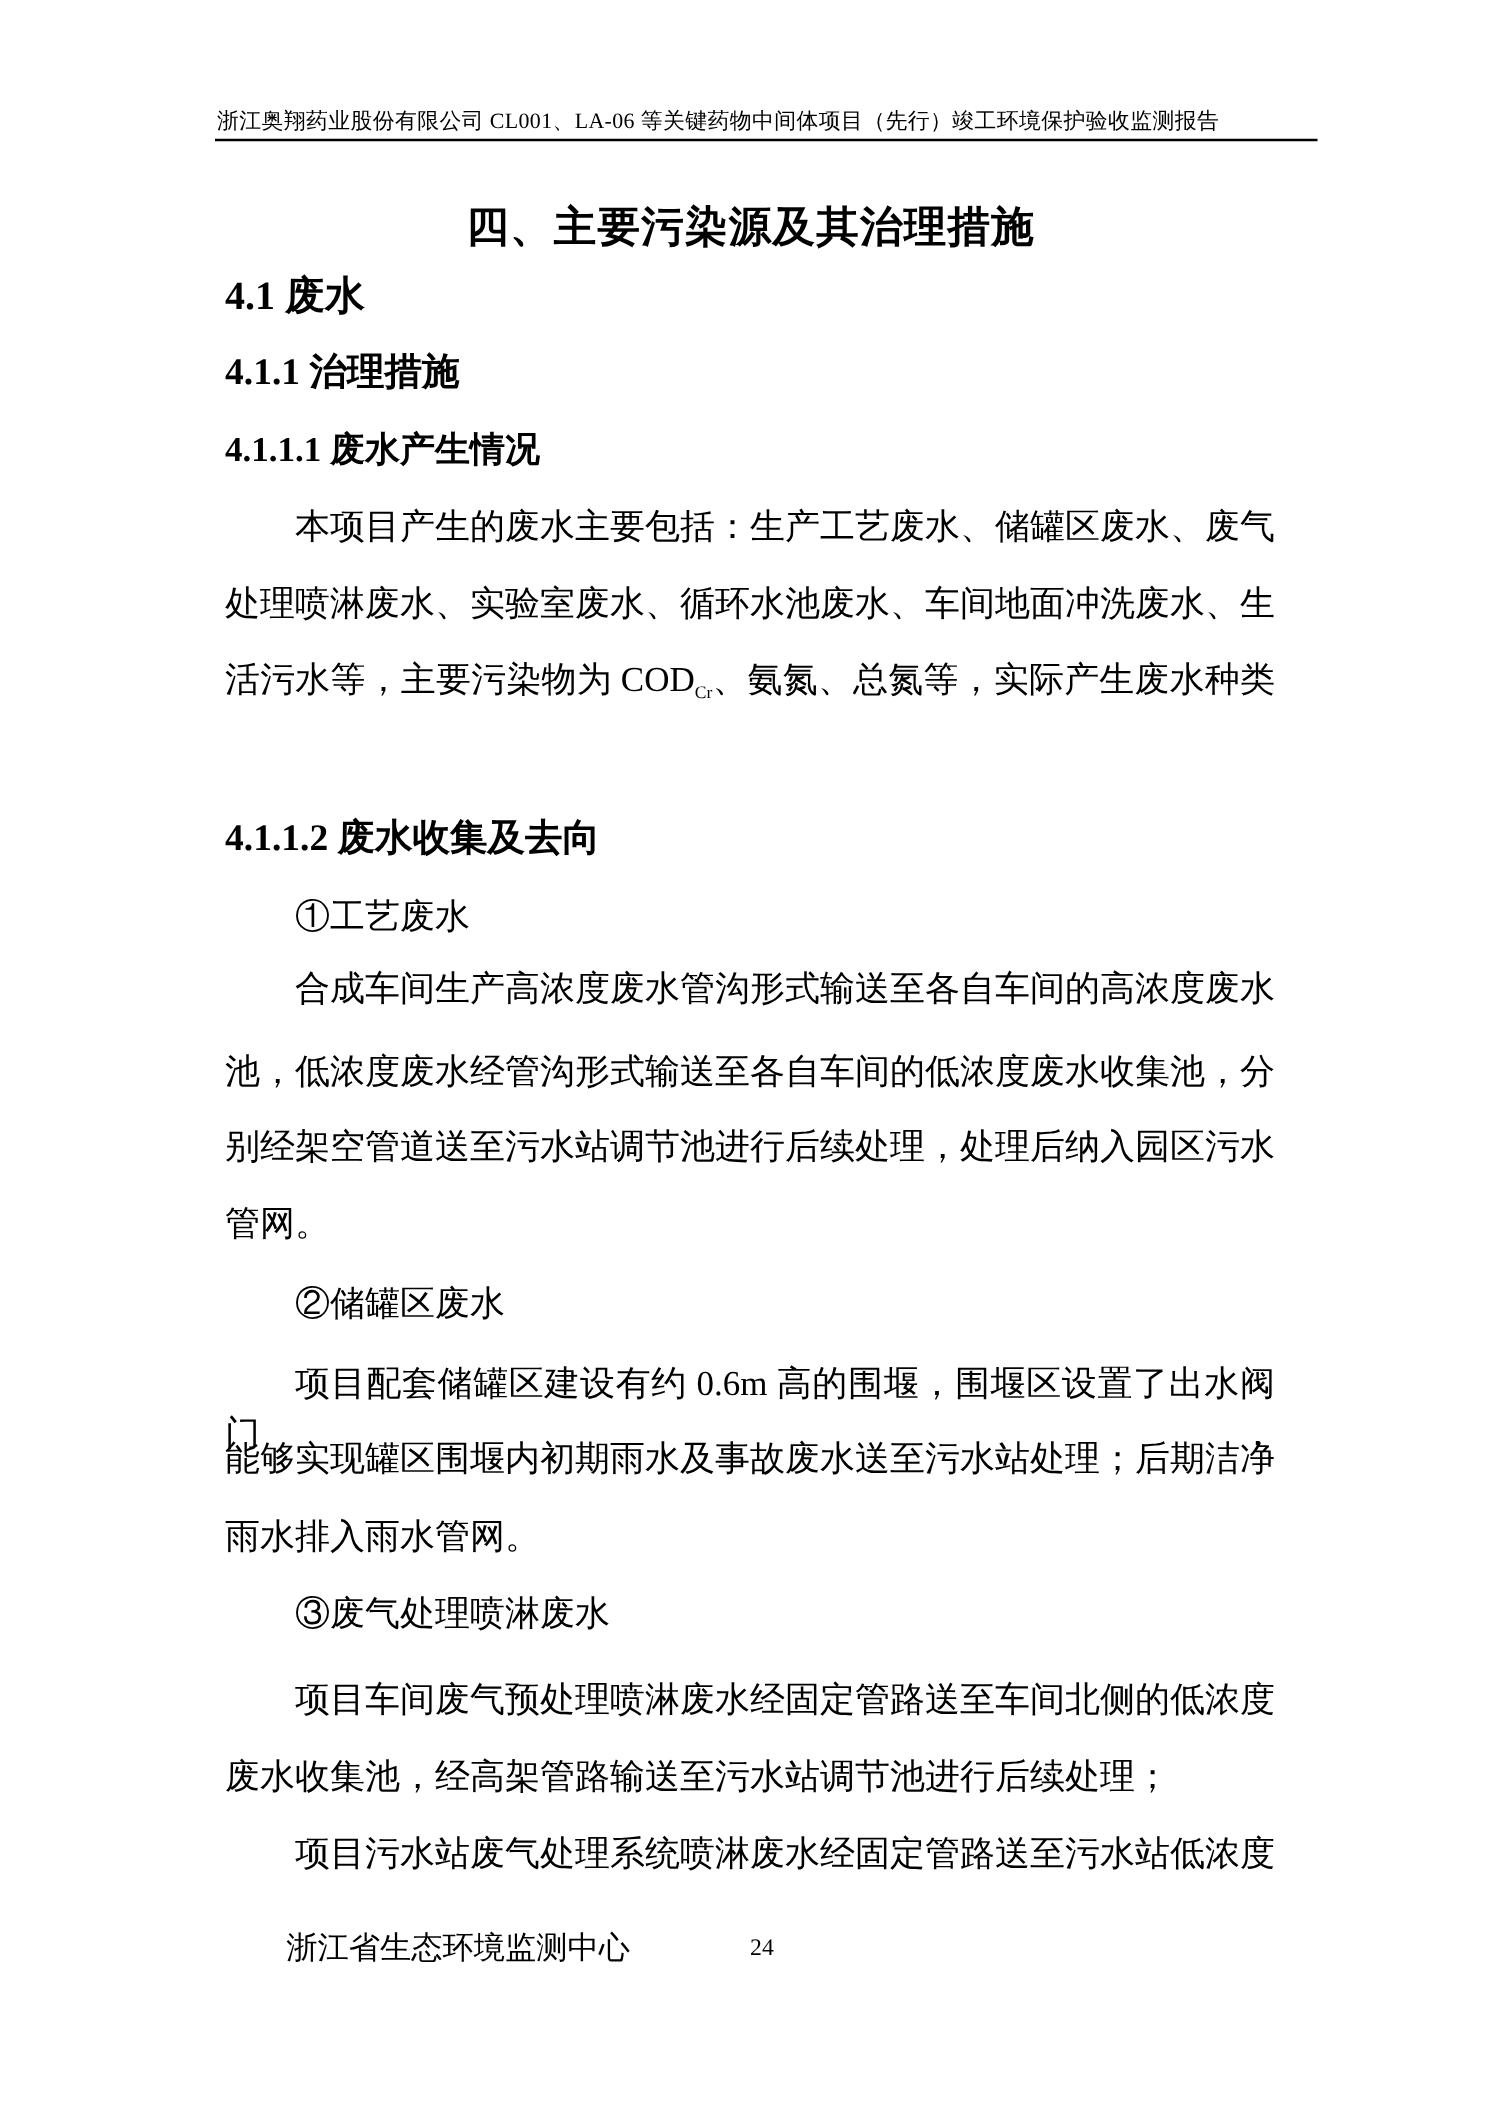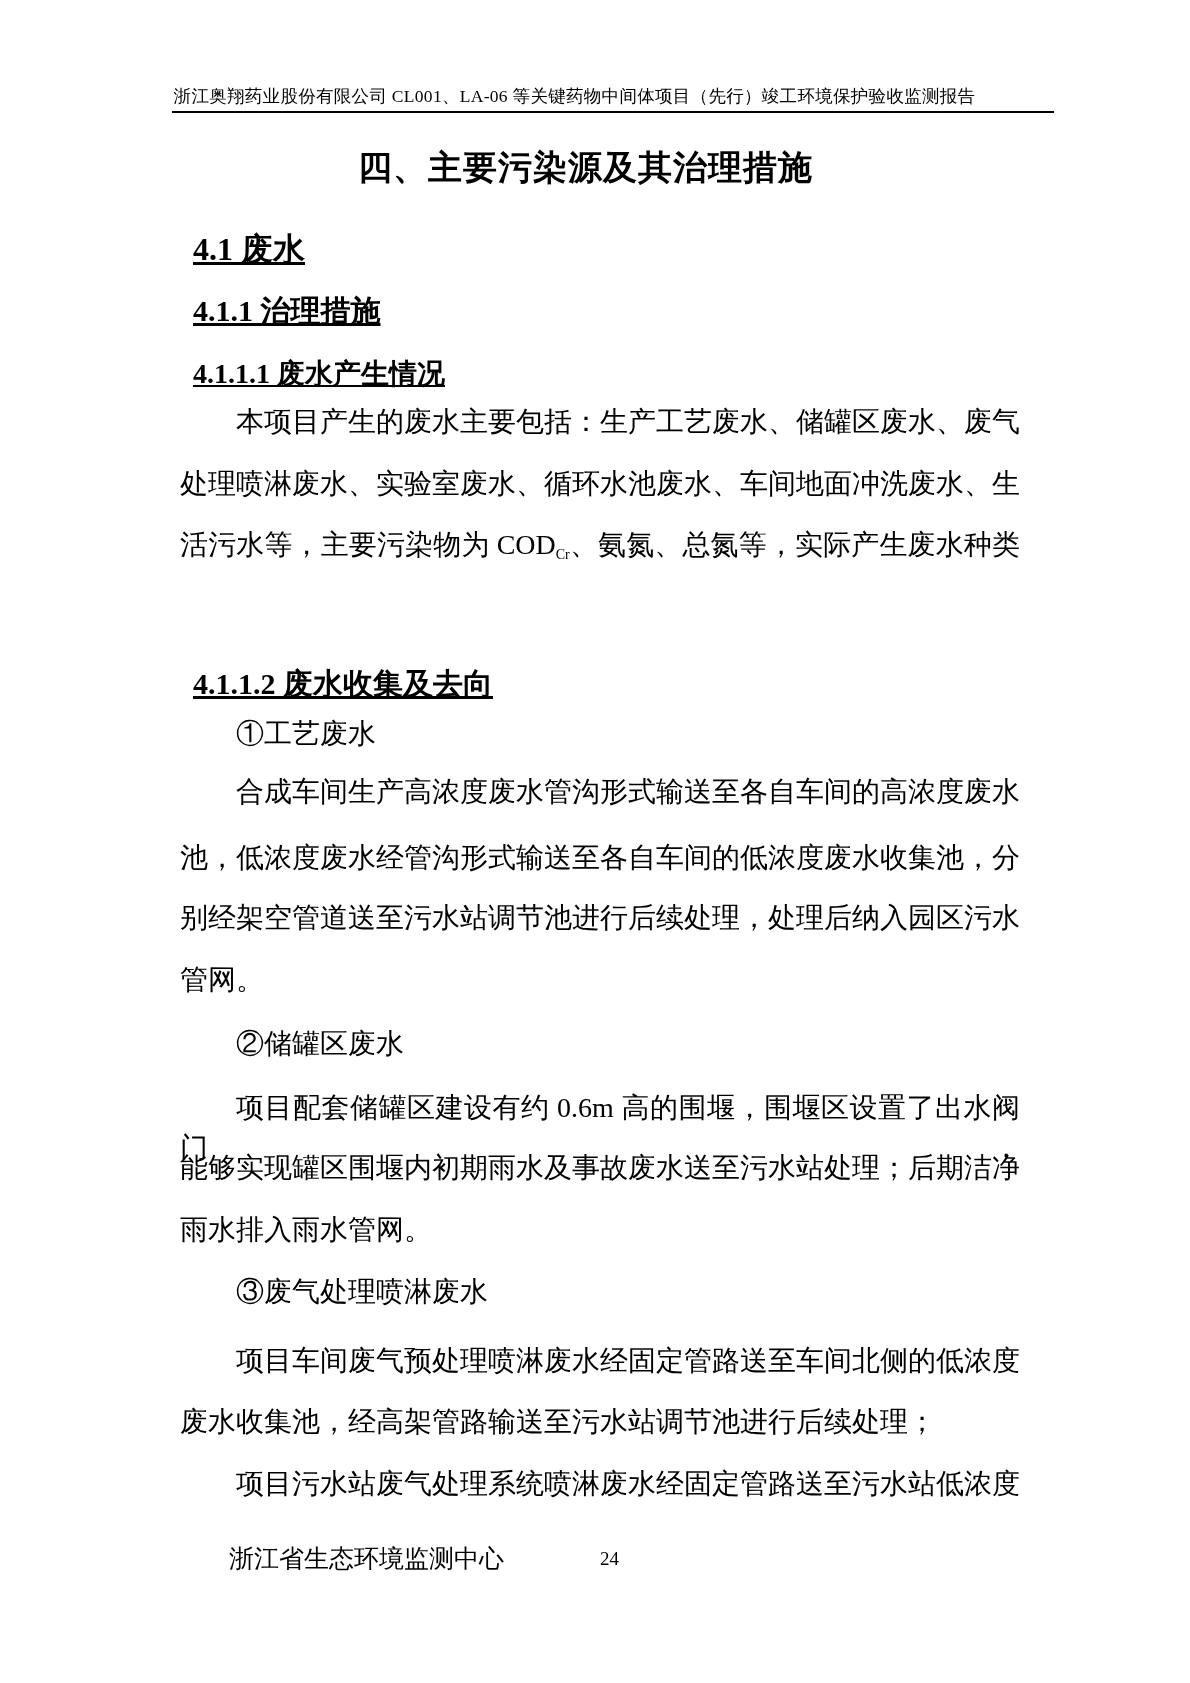--- a/index.html
+++ b/index.html
@@ -23,33 +23,32 @@
   }
   .header-rule {
     position: absolute;
     top: 111px; left: 172px;
     width: 882px; height: 2px;
     background: #000000;
   }
   .chapter-title {
     position: absolute;
     top: 146px; left: 0; width: 1171px;
-    margin: 0;
+    margin: 15px;
     text-align: center;
     font-size: 34px;
     line-height: 44px;
     font-weight: bold;
     letter-spacing: 1px;
   }
   .hsec {
     position: absolute;
     left: 180px; width: 845px;
     font-weight: bold;
-    margin: 13px;
-    text-decoration: underline;
+    margin: 0;
   }
   .h2 { top: 215px; font-size: 32px; line-height: 42px; }
   .h3 { top: 278px; font-size: 30px; line-height: 40px; }
   .h4a { top: 341px; font-size: 28px; line-height: 40px; }
   .h4b { top: 651px; font-size: 30px; line-height: 40px; }
   .bl {
     position: absolute;
     left: 180px; width: 840px;
     font-size: 28px;
     line-height: 40px;

